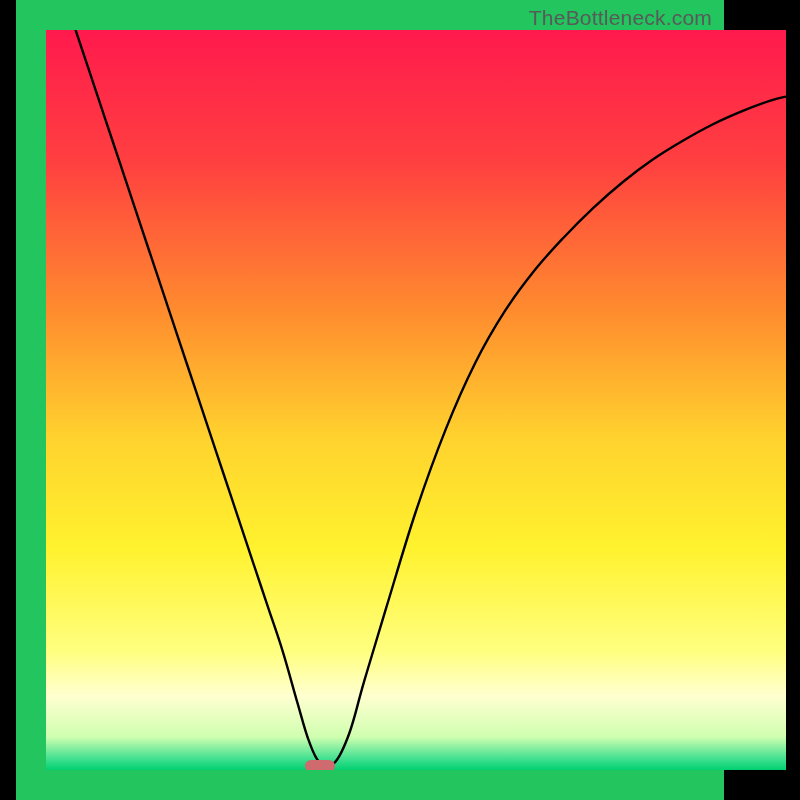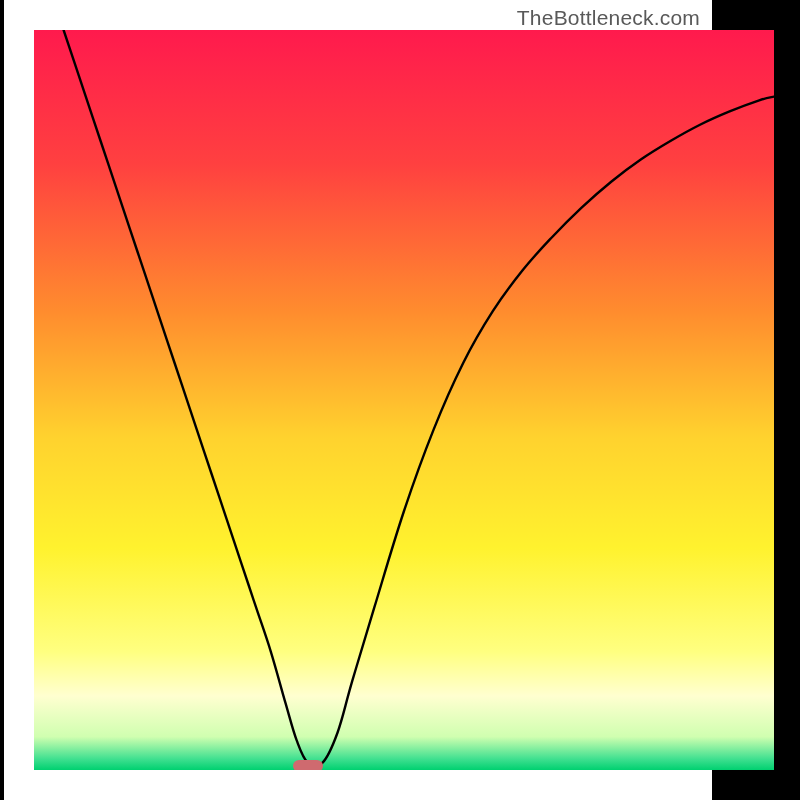--- a/index.html
+++ b/index.html
@@ -7,24 +7,24 @@
     padding: 0;
     width: 800px;
     height: 800px;
     background: #000;
     overflow: hidden;
     font-family: Arial, Helvetica, sans-serif;
   }
   .frame {
     position: absolute;
     top: 0;
-    left: 4px;
+    left: 16px;
     width: 708px;
     height: 800px;
-    background: #ffffff;
+    background: #22c55e;
   }
   .watermark {
     position: absolute;
     top: 6px;
     right: 12px;
     color: #595959;
     font-size: 21px;
     letter-spacing: 0.2px;
     z-index: 20;
     user-select: none;

